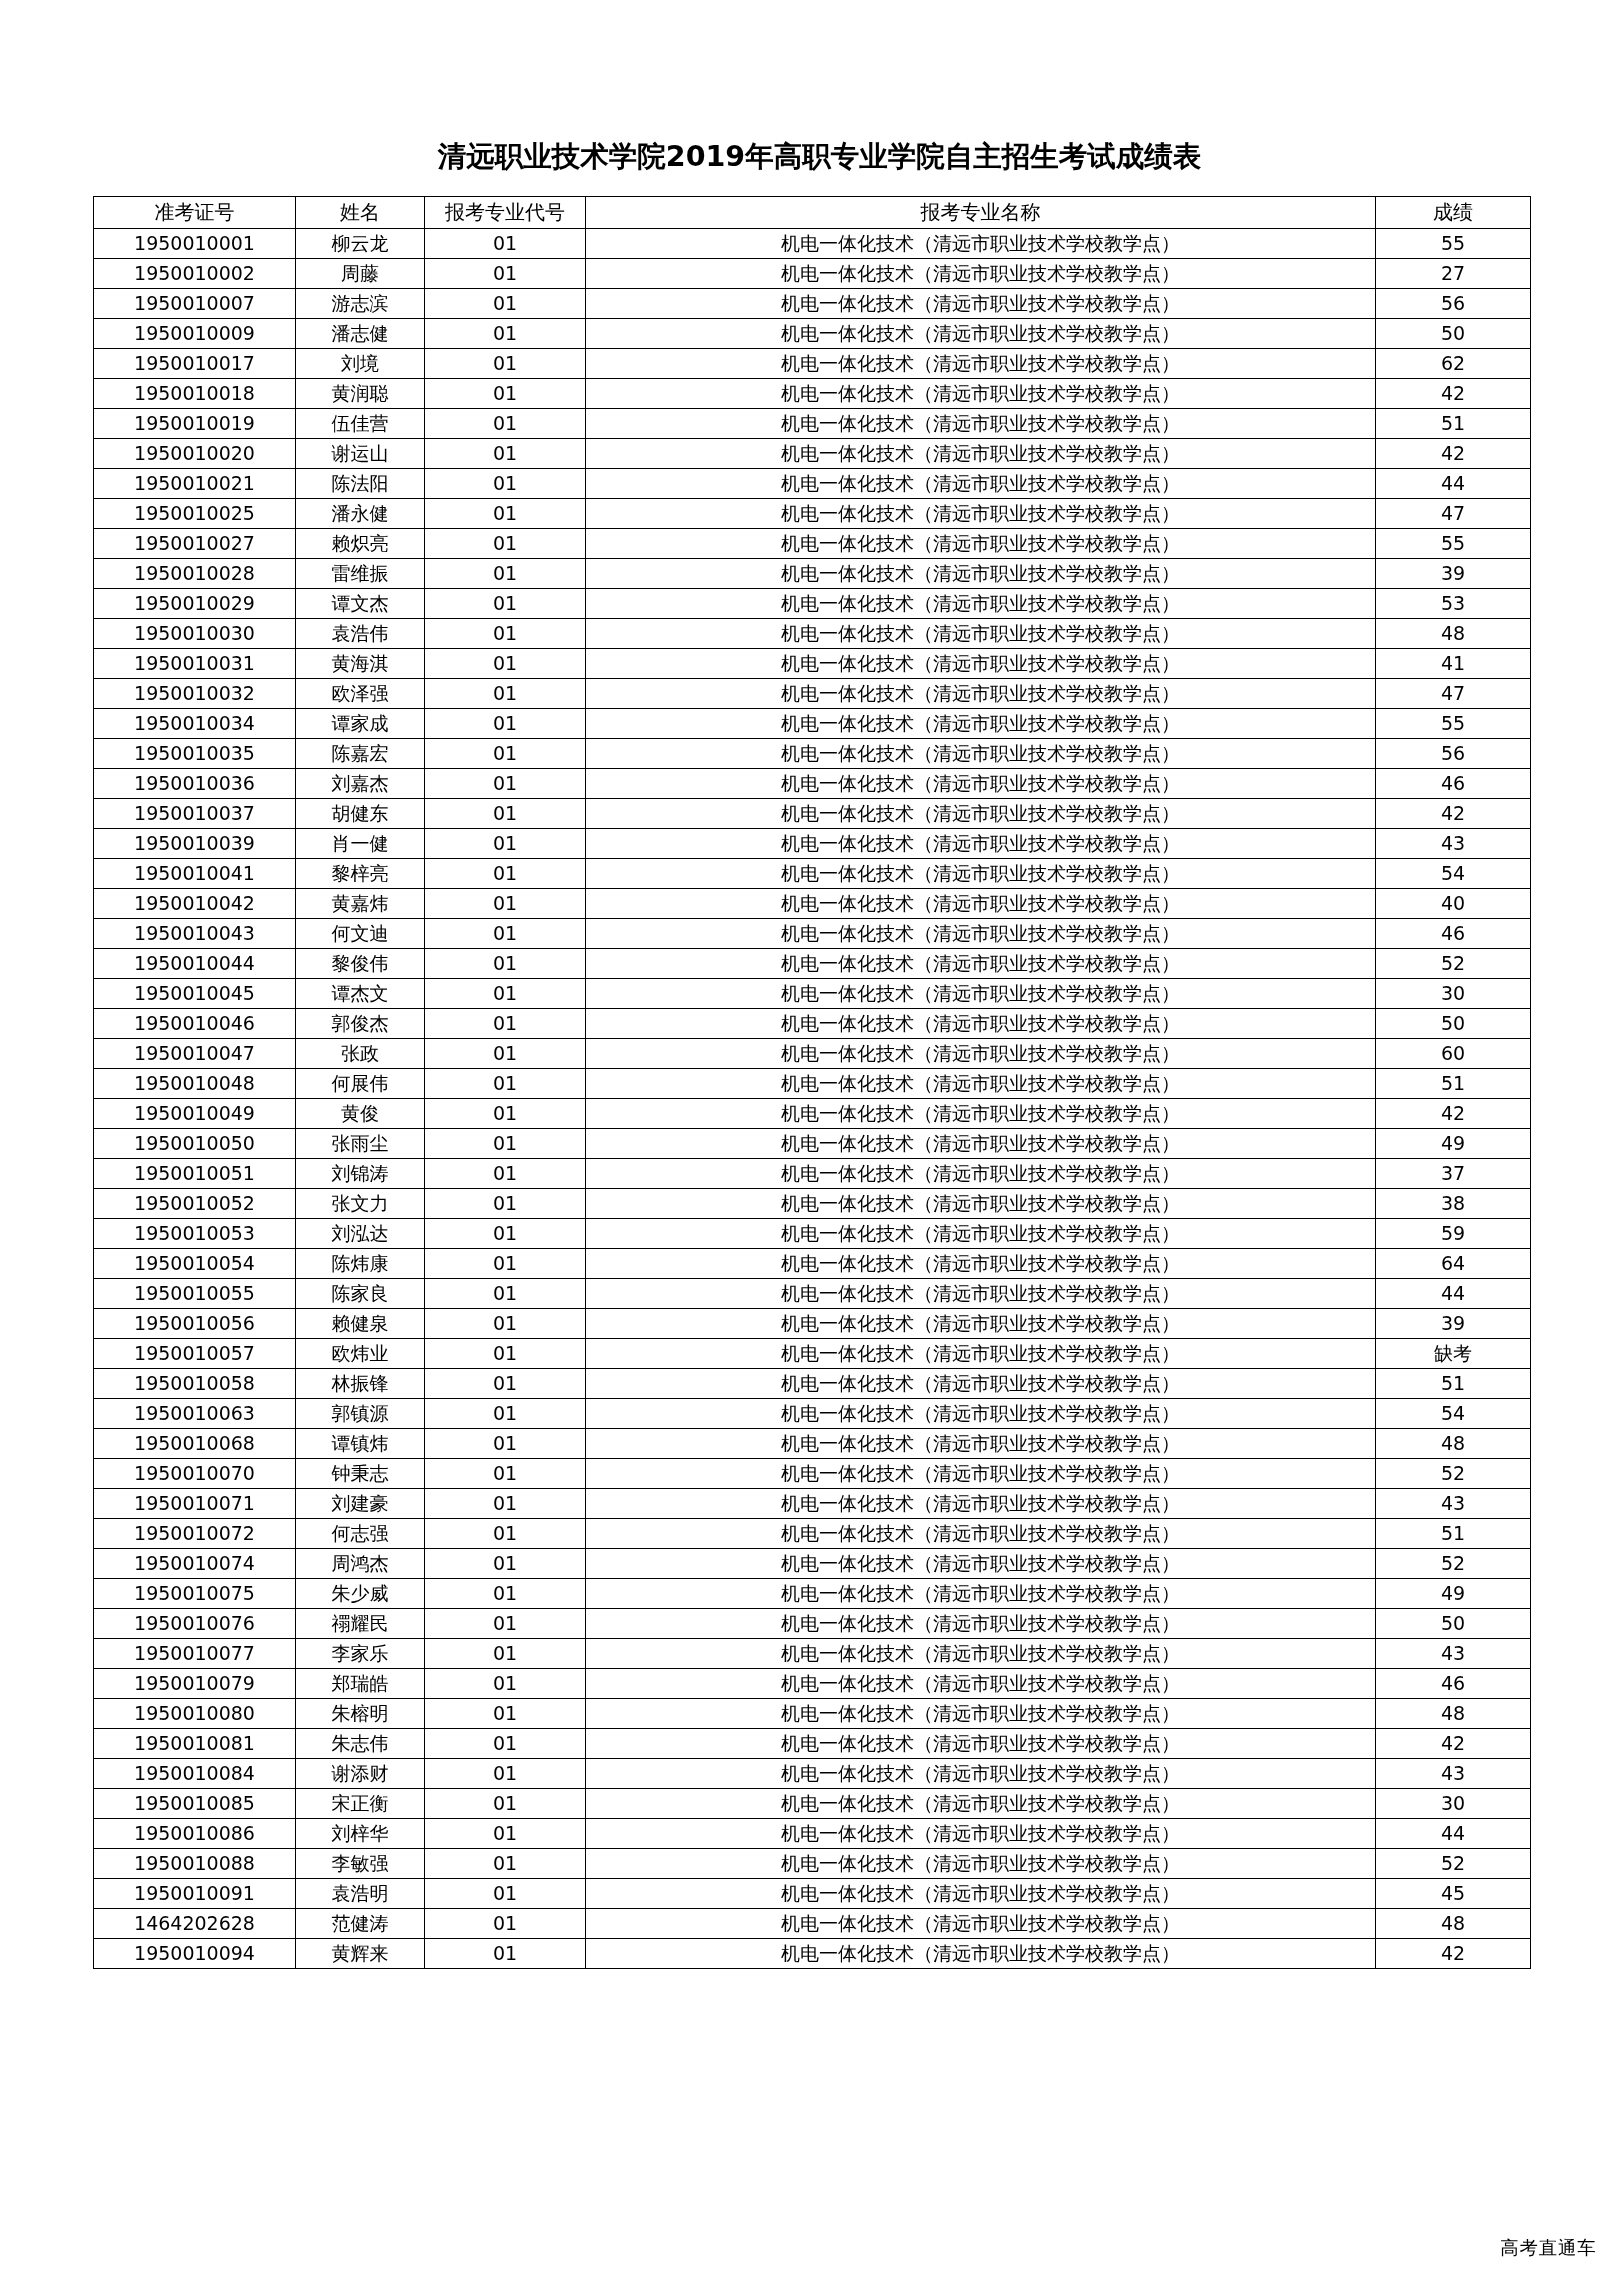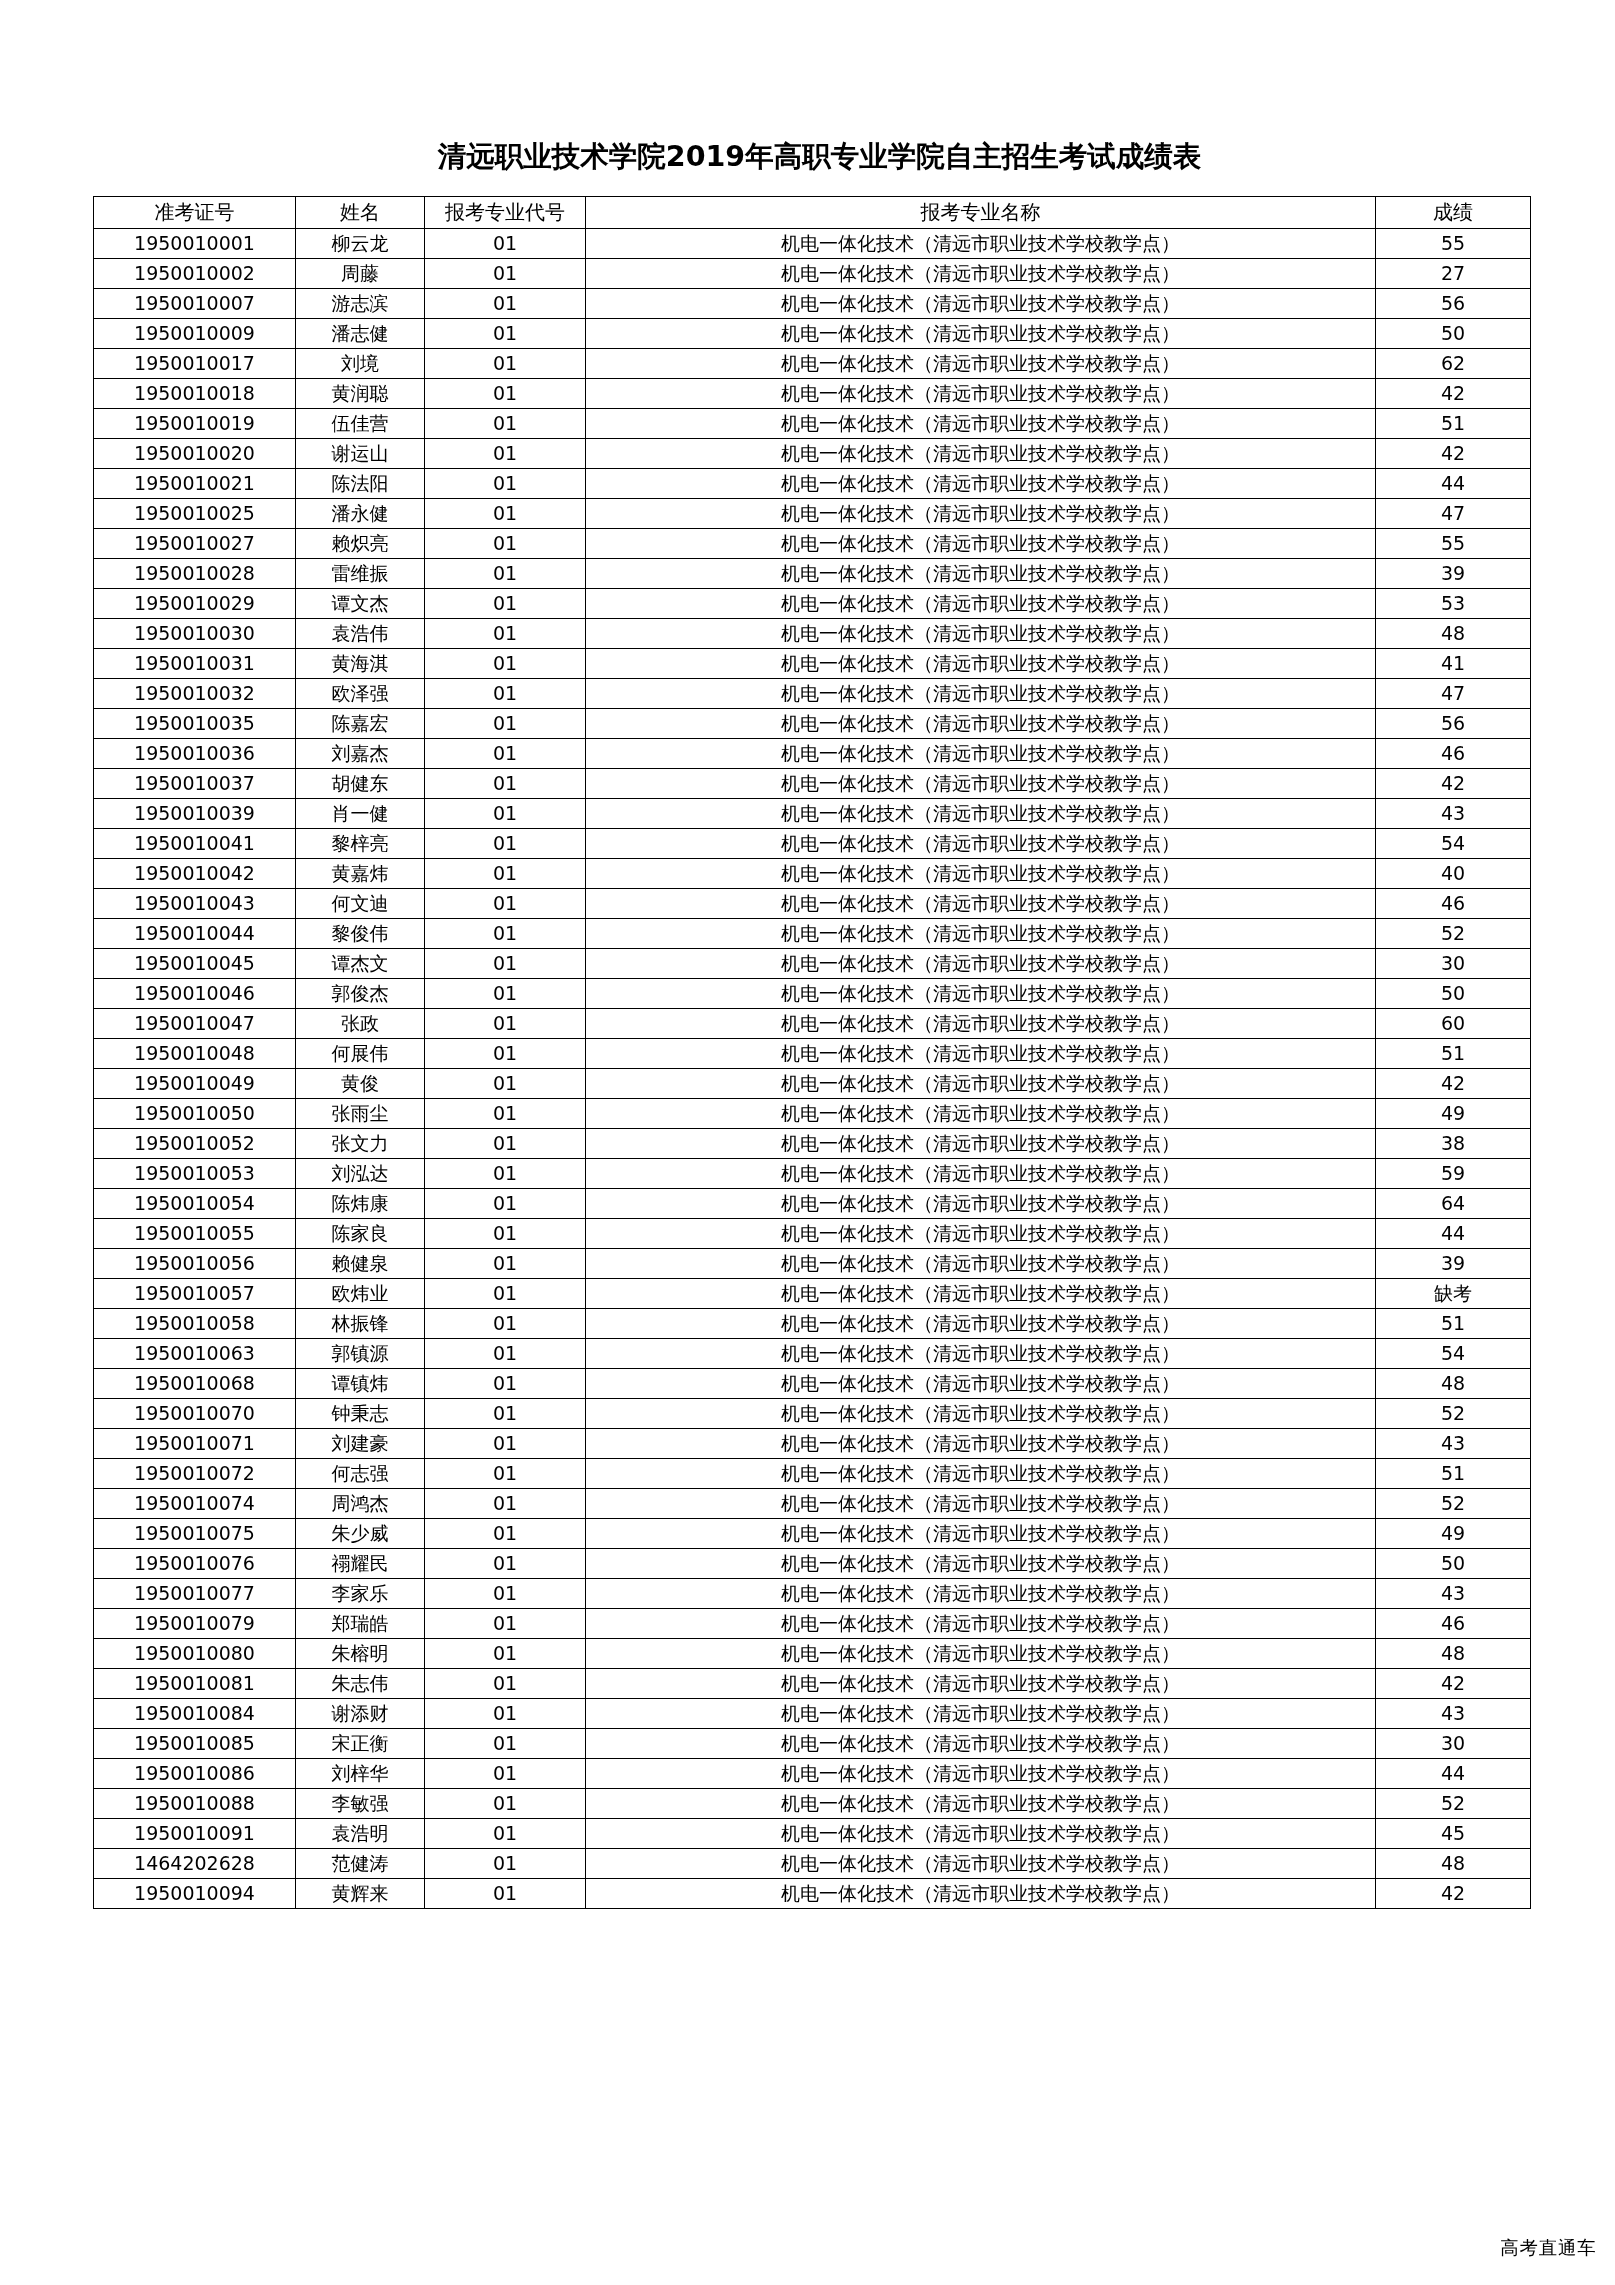--- a/index.html
+++ b/index.html
@@ -216,20 +216,27 @@
           <td class="cell-score">41</td>
         </tr>
         <tr>
           <td class="cell-id">1950010032</td>
           <td class="cell-name">欧泽强</td>
           <td class="cell-code">01</td>
           <td class="cell-major">机电一体化技术（清远市职业技术学校教学点）</td>
           <td class="cell-score">47</td>
         </tr>
         <tr>
+          <td class="cell-id">1950010034</td>
+          <td class="cell-name">谭家成</td>
+          <td class="cell-code">01</td>
+          <td class="cell-major">机电一体化技术（清远市职业技术学校教学点）</td>
+          <td class="cell-score">55</td>
+        </tr>
+        <tr>
           <td class="cell-id">1950010035</td>
           <td class="cell-name">陈嘉宏</td>
           <td class="cell-code">01</td>
           <td class="cell-major">机电一体化技术（清远市职业技术学校教学点）</td>
           <td class="cell-score">56</td>
         </tr>
         <tr>
           <td class="cell-id">1950010036</td>
           <td class="cell-name">刘嘉杰</td>
           <td class="cell-code">01</td>
@@ -314,20 +321,27 @@
           <td class="cell-score">42</td>
         </tr>
         <tr>
           <td class="cell-id">1950010050</td>
           <td class="cell-name">张雨尘</td>
           <td class="cell-code">01</td>
           <td class="cell-major">机电一体化技术（清远市职业技术学校教学点）</td>
           <td class="cell-score">49</td>
         </tr>
         <tr>
+          <td class="cell-id">1950010051</td>
+          <td class="cell-name">刘锦涛</td>
+          <td class="cell-code">01</td>
+          <td class="cell-major">机电一体化技术（清远市职业技术学校教学点）</td>
+          <td class="cell-score">37</td>
+        </tr>
+        <tr>
           <td class="cell-id">1950010052</td>
           <td class="cell-name">张文力</td>
           <td class="cell-code">01</td>
           <td class="cell-major">机电一体化技术（清远市职业技术学校教学点）</td>
           <td class="cell-score">38</td>
         </tr>
         <tr>
           <td class="cell-id">1950010053</td>
           <td class="cell-name">刘泓达</td>
           <td class="cell-code">01</td>

